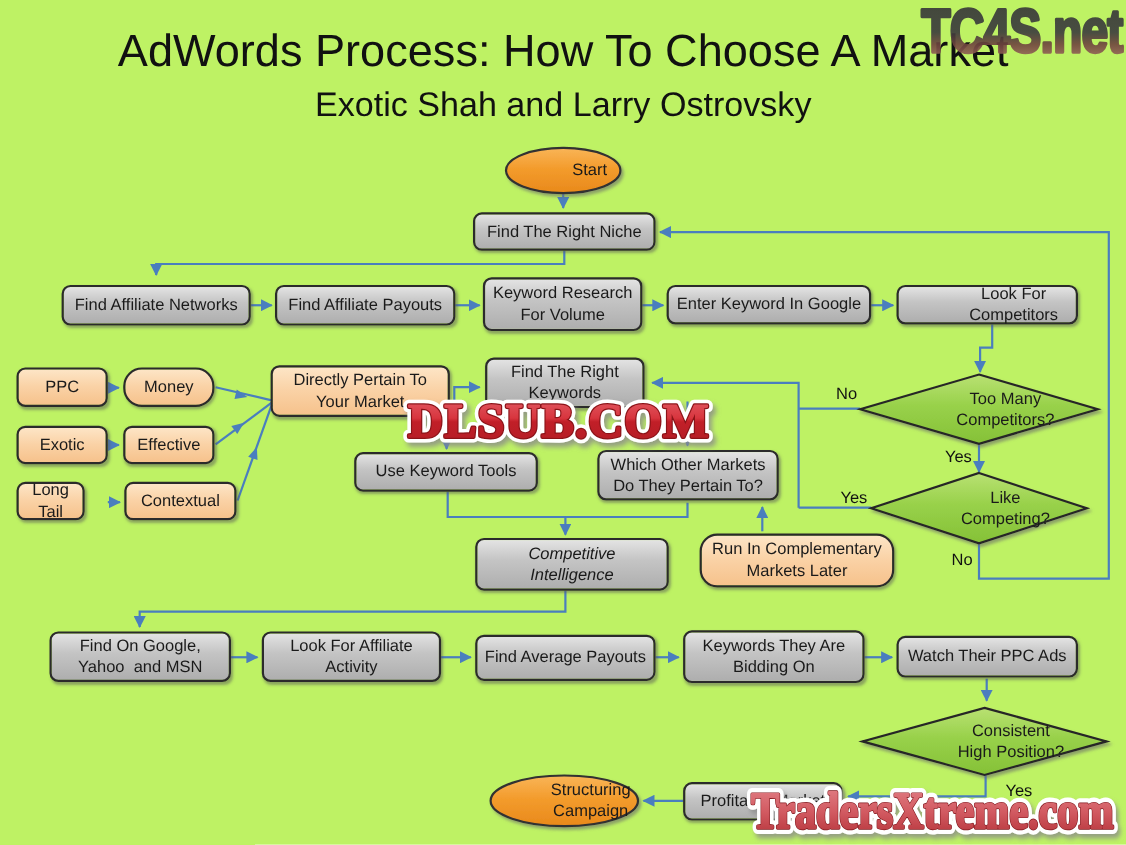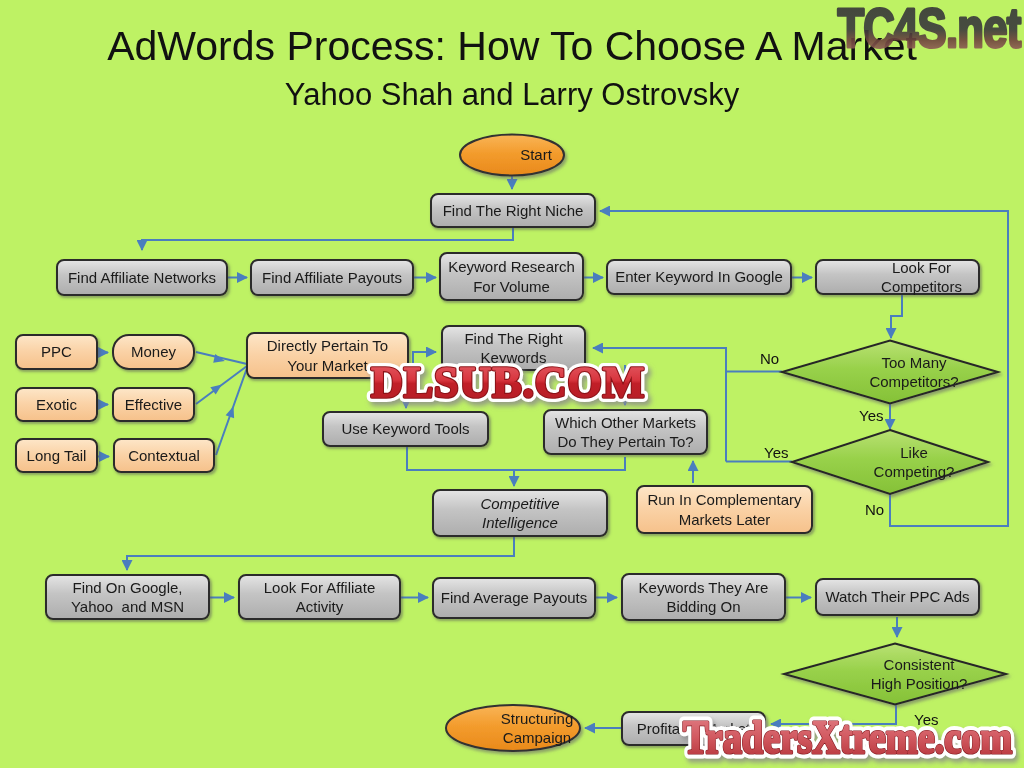--- a/index.html
+++ b/index.html
@@ -24,21 +24,21 @@
           <stop offset="0" stop-color="#343436"></stop>
           <stop offset=".52" stop-color="#3b3b3d"></stop>
           <stop offset=".7" stop-color="#70453f"></stop>
           <stop offset=".92" stop-color="#a06b61"></stop>
           <stop offset="1" stop-color="#b5837a"></stop>
         </linearGradient>
       </defs>
       <text x="248" y="47" text-anchor="end" font-family="'Liberation Sans',sans-serif" font-weight="700" font-size="56" letter-spacing="-1" fill="url(#tcg)" stroke="url(#tcg)" stroke-width="3" stroke-linejoin="round" opacity=".9">TC4S.net</text>
     </svg>
 <div id="title">AdWords Process: How To Choose A Market</div>
-<div id="subtitle">Yahoo Shah and Larry Ostrovsky</div>
+<div id="subtitle">Exotic Shah and Larry Ostrovsky</div>
 
 <svg id="flow" width="1024" height="768" viewBox="0 0 1024 768">
 <defs>
 <marker id="ah" markerWidth="13" markerHeight="11" refX="10" refY="5.5" orient="auto" markerUnits="userSpaceOnUse">
           <path d="M0,0 L11,5.5 L0,11 z" fill="#4a7ebe"></path>
         </marker>
 <linearGradient id="og" x1="0" y1="0" x2="0" y2="1">
           <stop offset="0" stop-color="#f9b558"></stop>
           <stop offset=".45" stop-color="#f39c2d"></stop>
           <stop offset="1" stop-color="#e9891b"></stop>
@@ -112,24 +112,24 @@
 <div class="bx g" style="left:238px;top:574px;width:163px;height:46px;">Look For Affiliate<br>Activity</div>
 <div class="bx g" style="left:432px;top:577px;width:164px;height:42px;">Find Average Payouts</div>
 <div class="bx g" style="left:621px;top:573px;width:165px;height:48px;">Keywords They Are<br>Bidding On</div>
 <div class="bx g" style="left:815px;top:578px;width:165px;height:38px;">Watch Their PPC Ads</div>
 <div class="bx g" style="left:621px;top:711px;width:145px;height:35px;">Profitable Market</div>
 
 <div class="bx o" style="left:15px;top:334px;width:83px;height:36px;">PPC</div>
 <div class="bx o" style="left:112px;top:334px;width:83px;height:36px;border-radius:17px;">Money</div>
 <div class="bx o" style="left:15px;top:387px;width:83px;height:35px;">Exotic</div>
 <div class="bx o" style="left:112px;top:387px;width:83px;height:35px;">Effective</div>
-<div class="bx o" style="left:15px;top:438px;width:83px;height:35px;">Long Tail</div>
+<div class="bx o" style="left:15px;top:438px;width:62px;height:35px;">Long Tail</div>
 <div class="bx o" style="left:113px;top:438px;width:102px;height:35px;">Contextual</div>
 <div class="bx o" style="left:246px;top:332px;width:163px;height:47px;">Directly Pertain To<br>Your Market</div>
-<div class="bx o" style="left:636px;top:485px;width:177px;height:49px;">Run In Complementary<br>Markets Later</div>
+<div class="bx o" style="left:636px;top:485px;width:177px;height:49px;border-radius:16px;">Run In Complementary<br>Markets Later</div>
 
 <div class="dtxt" style="left:460px;top:141px;width:104px;height:28px;">Start</div>
 <div class="dtxt" style="left:446px;top:706px;width:134px;height:44px;">Structuring<br>Campaign</div>
 <div class="dtxt" style="left:800px;top:345px;width:180px;height:54px;">Too Many<br>Competitors?</div>
 <div class="dtxt" style="left:810px;top:436px;width:160px;height:52px;">Like<br>Competing?</div>
 <div class="dtxt" style="left:805px;top:648px;width:180px;height:52px;">Consistent<br>High Position?</div>
 
 <div class="lbl" style="left:760px;top:350px;">No</div>
 <div class="lbl" style="left:859px;top:407px;">Yes</div>
 <div class="lbl" style="left:764px;top:444px;">Yes</div>

